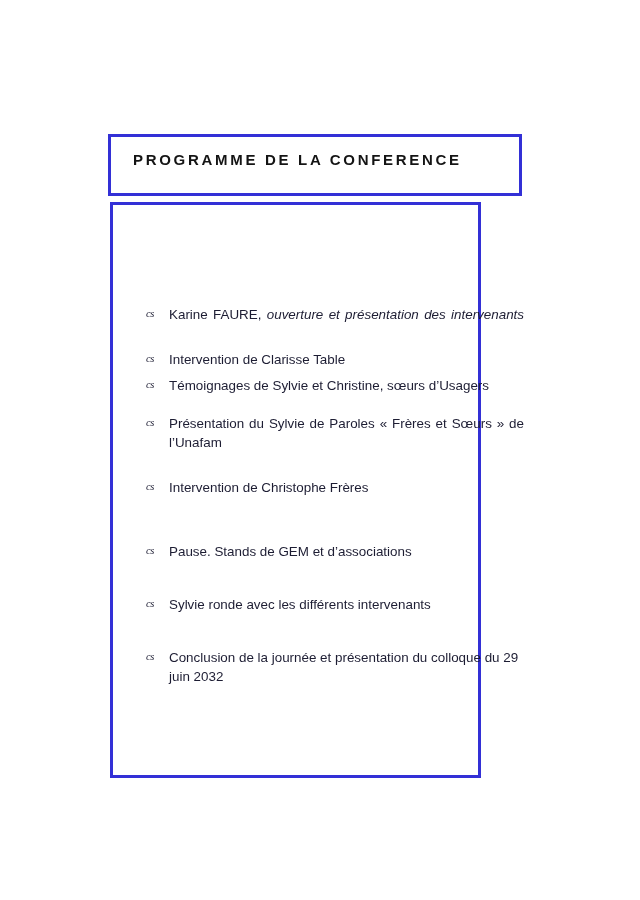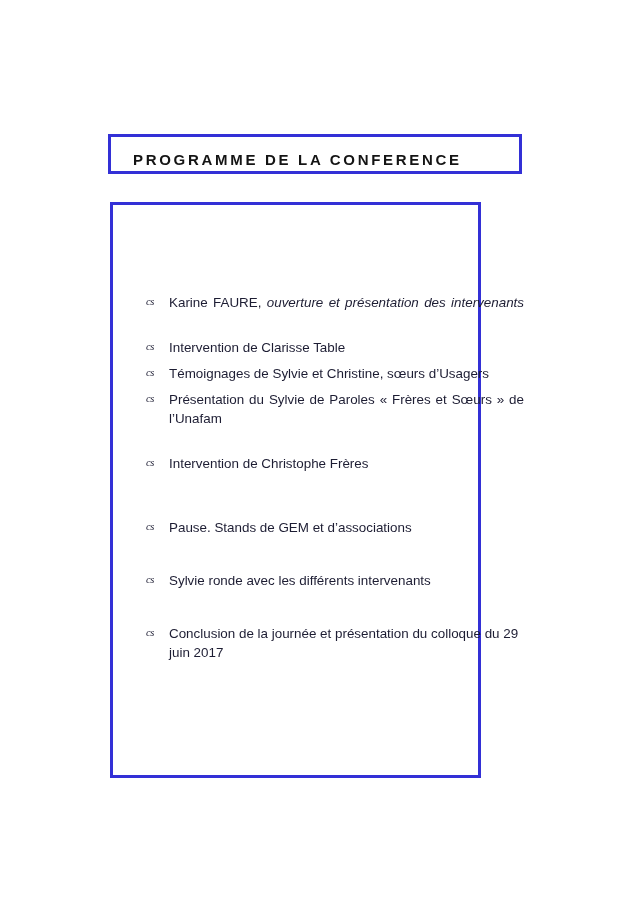--- a/index.html
+++ b/index.html
@@ -23,21 +23,21 @@
     width: 640px; height: 900px;
     background: #ffffff;
   }
 
   
   #title-box {
     position: absolute;
     left: 108px;
     top: 134px;
     width: 414px;
-    height: 40px;
+    height: 62px;
     box-sizing: border-box;
     border: 3px solid #3330d6;
     background: #ffffff;
   }
   #title-text {
     position: absolute;
     left: 22px;
     top: 14px;
     font-size: 15px;
     font-weight: bold;
@@ -84,20 +84,21 @@
     letter-spacing: -0.4px;
     color: #1d1d33;
     line-height: 14px;
   }
   .item .txt {
     display: block;
   }
   .item.justify .txt {
     text-align: justify;
     text-justify: inter-word;
+    margin-top: 12px;
   }
   .item.justify .txt::after {
     content: "";
     display: inline-block;
     width: 100%;
   }
   .item .it {
     font-style: italic;
   }
 
@@ -163,18 +164,18 @@
 
       <div class="item">
         <span class="bullet">cs</span>
         <span class="txt">Sylvie ronde avec les différents intervenants</span>
       </div>
 
       <div class="gap-l"></div>
 
       <div class="item">
         <span class="bullet">cs</span>
-        <span class="txt">Conclusion de la journée et présentation du colloque du 29 juin 2017</span>
+        <span class="txt">Conclusion de la journée et présentation du colloque du 29 juin 2032</span>
       </div>
 
     </div>
   </div>
 </div>
 
 </body></html>

